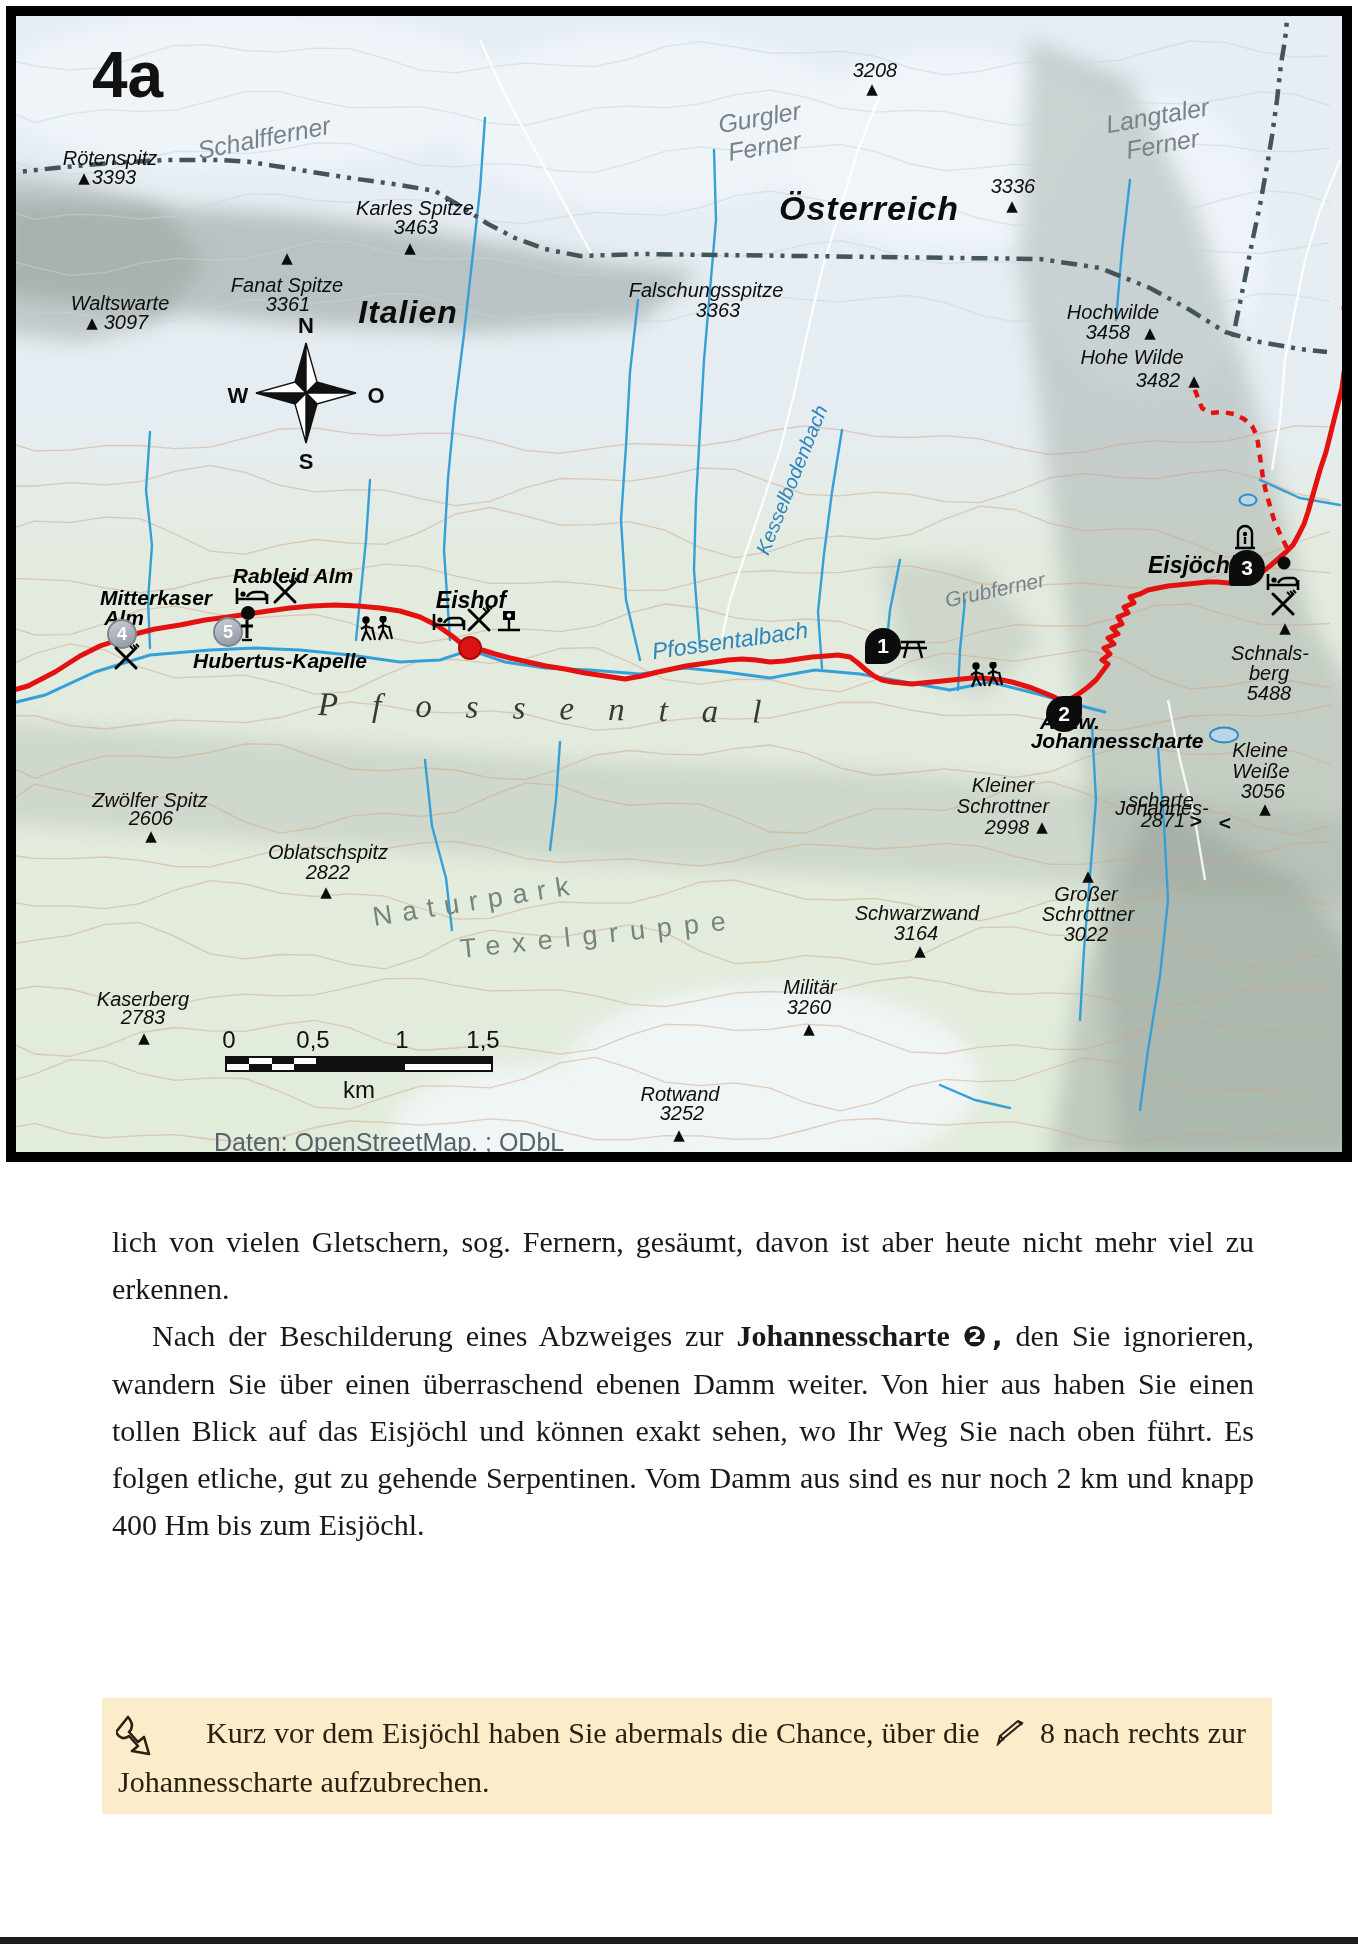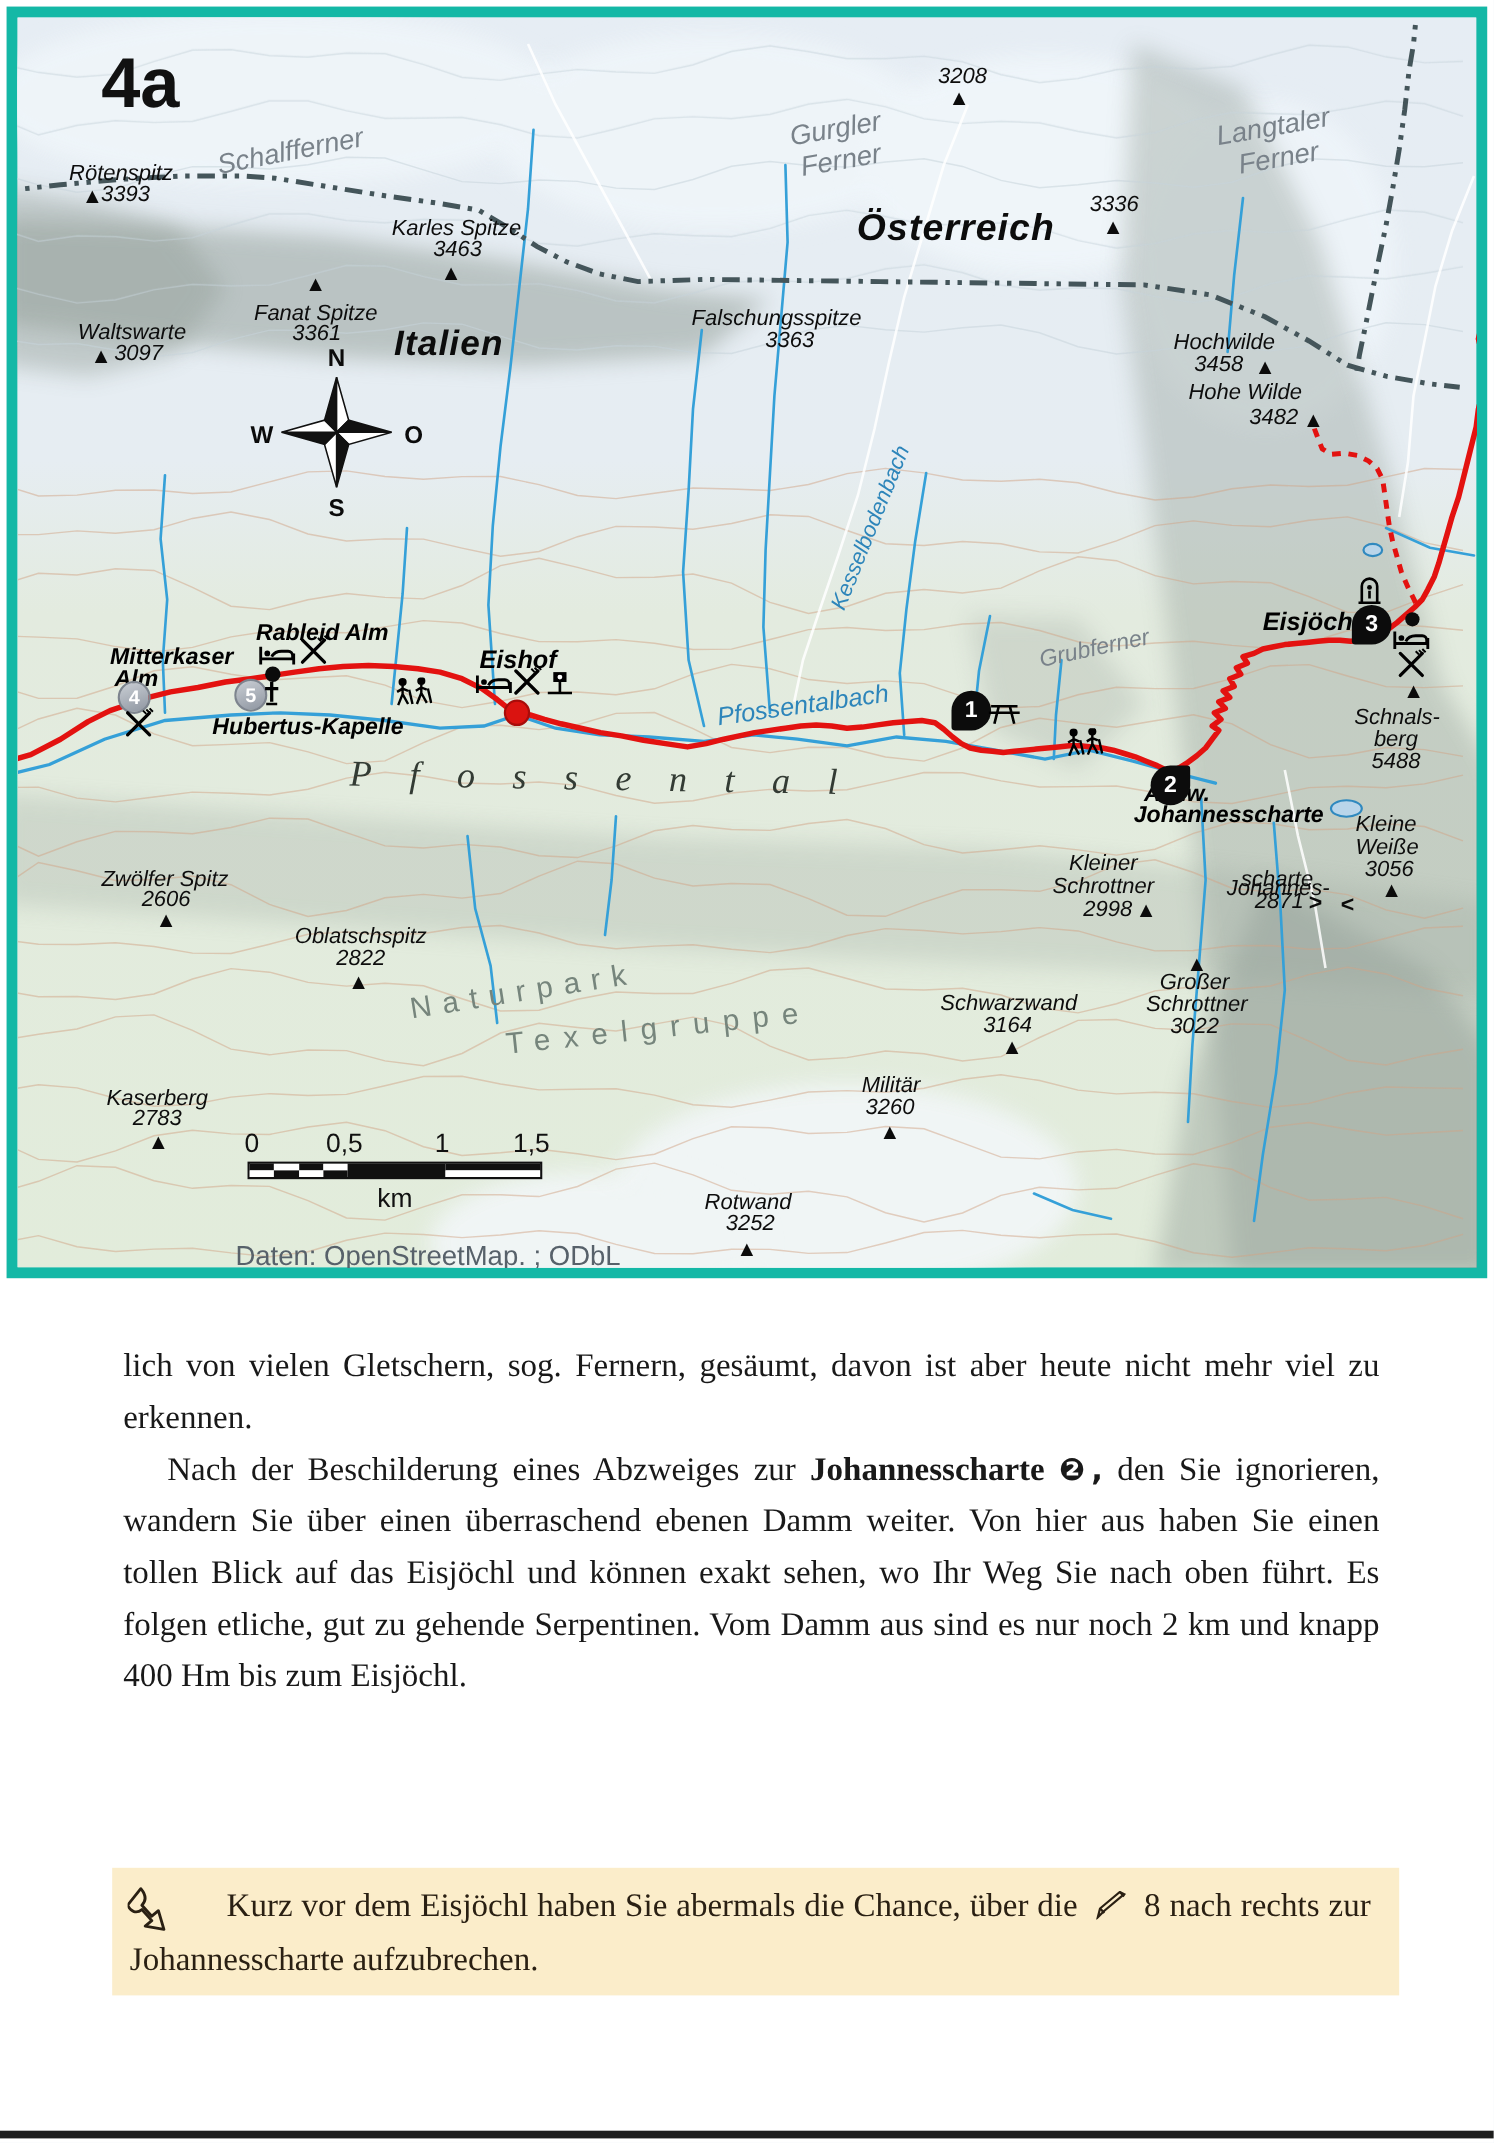--- a/index.html
+++ b/index.html
@@ -1,21 +1,21 @@
 <!DOCTYPE html>
 <html><head>
 <meta charset="utf-8">
 <style>
   html,body{margin:0;padding:0}
   body{width:1358px;height:1948px;position:relative;background:#fff;
        font-family:"Liberation Sans",sans-serif;overflow:hidden}
 
   
   #frame{position:absolute;left:6px;top:6px;width:1346px;height:1156px;
-         border:10px solid #14b8a6;box-sizing:border-box;overflow:hidden;background:#e7edf3}
+         border:10px solid #000000;box-sizing:border-box;overflow:hidden;background:#e7edf3}
   #world{position:absolute;left:-16px;top:-16px;width:1358px;height:1162px}
   #terrain{position:absolute;left:0;top:0}
 
   .c{position:absolute;transform:translate(-50%,-50%);white-space:nowrap}
   .pk{font:italic 20px "Liberation Sans",sans-serif;color:#0d0d0d}
   .plc{font:italic bold 21px "Liberation Sans",sans-serif;color:#000}
   .cty{font:italic bold 34px "Liberation Sans",sans-serif;color:#0c0c0c;letter-spacing:1px}
   .glc{font:italic 25px "Liberation Sans",sans-serif;color:#79828a}
   .wat{font:italic 23px "Liberation Sans",sans-serif;color:#2d85ba}
   .tri{font:15px "DejaVu Sans",sans-serif;color:#0b0b0b}

